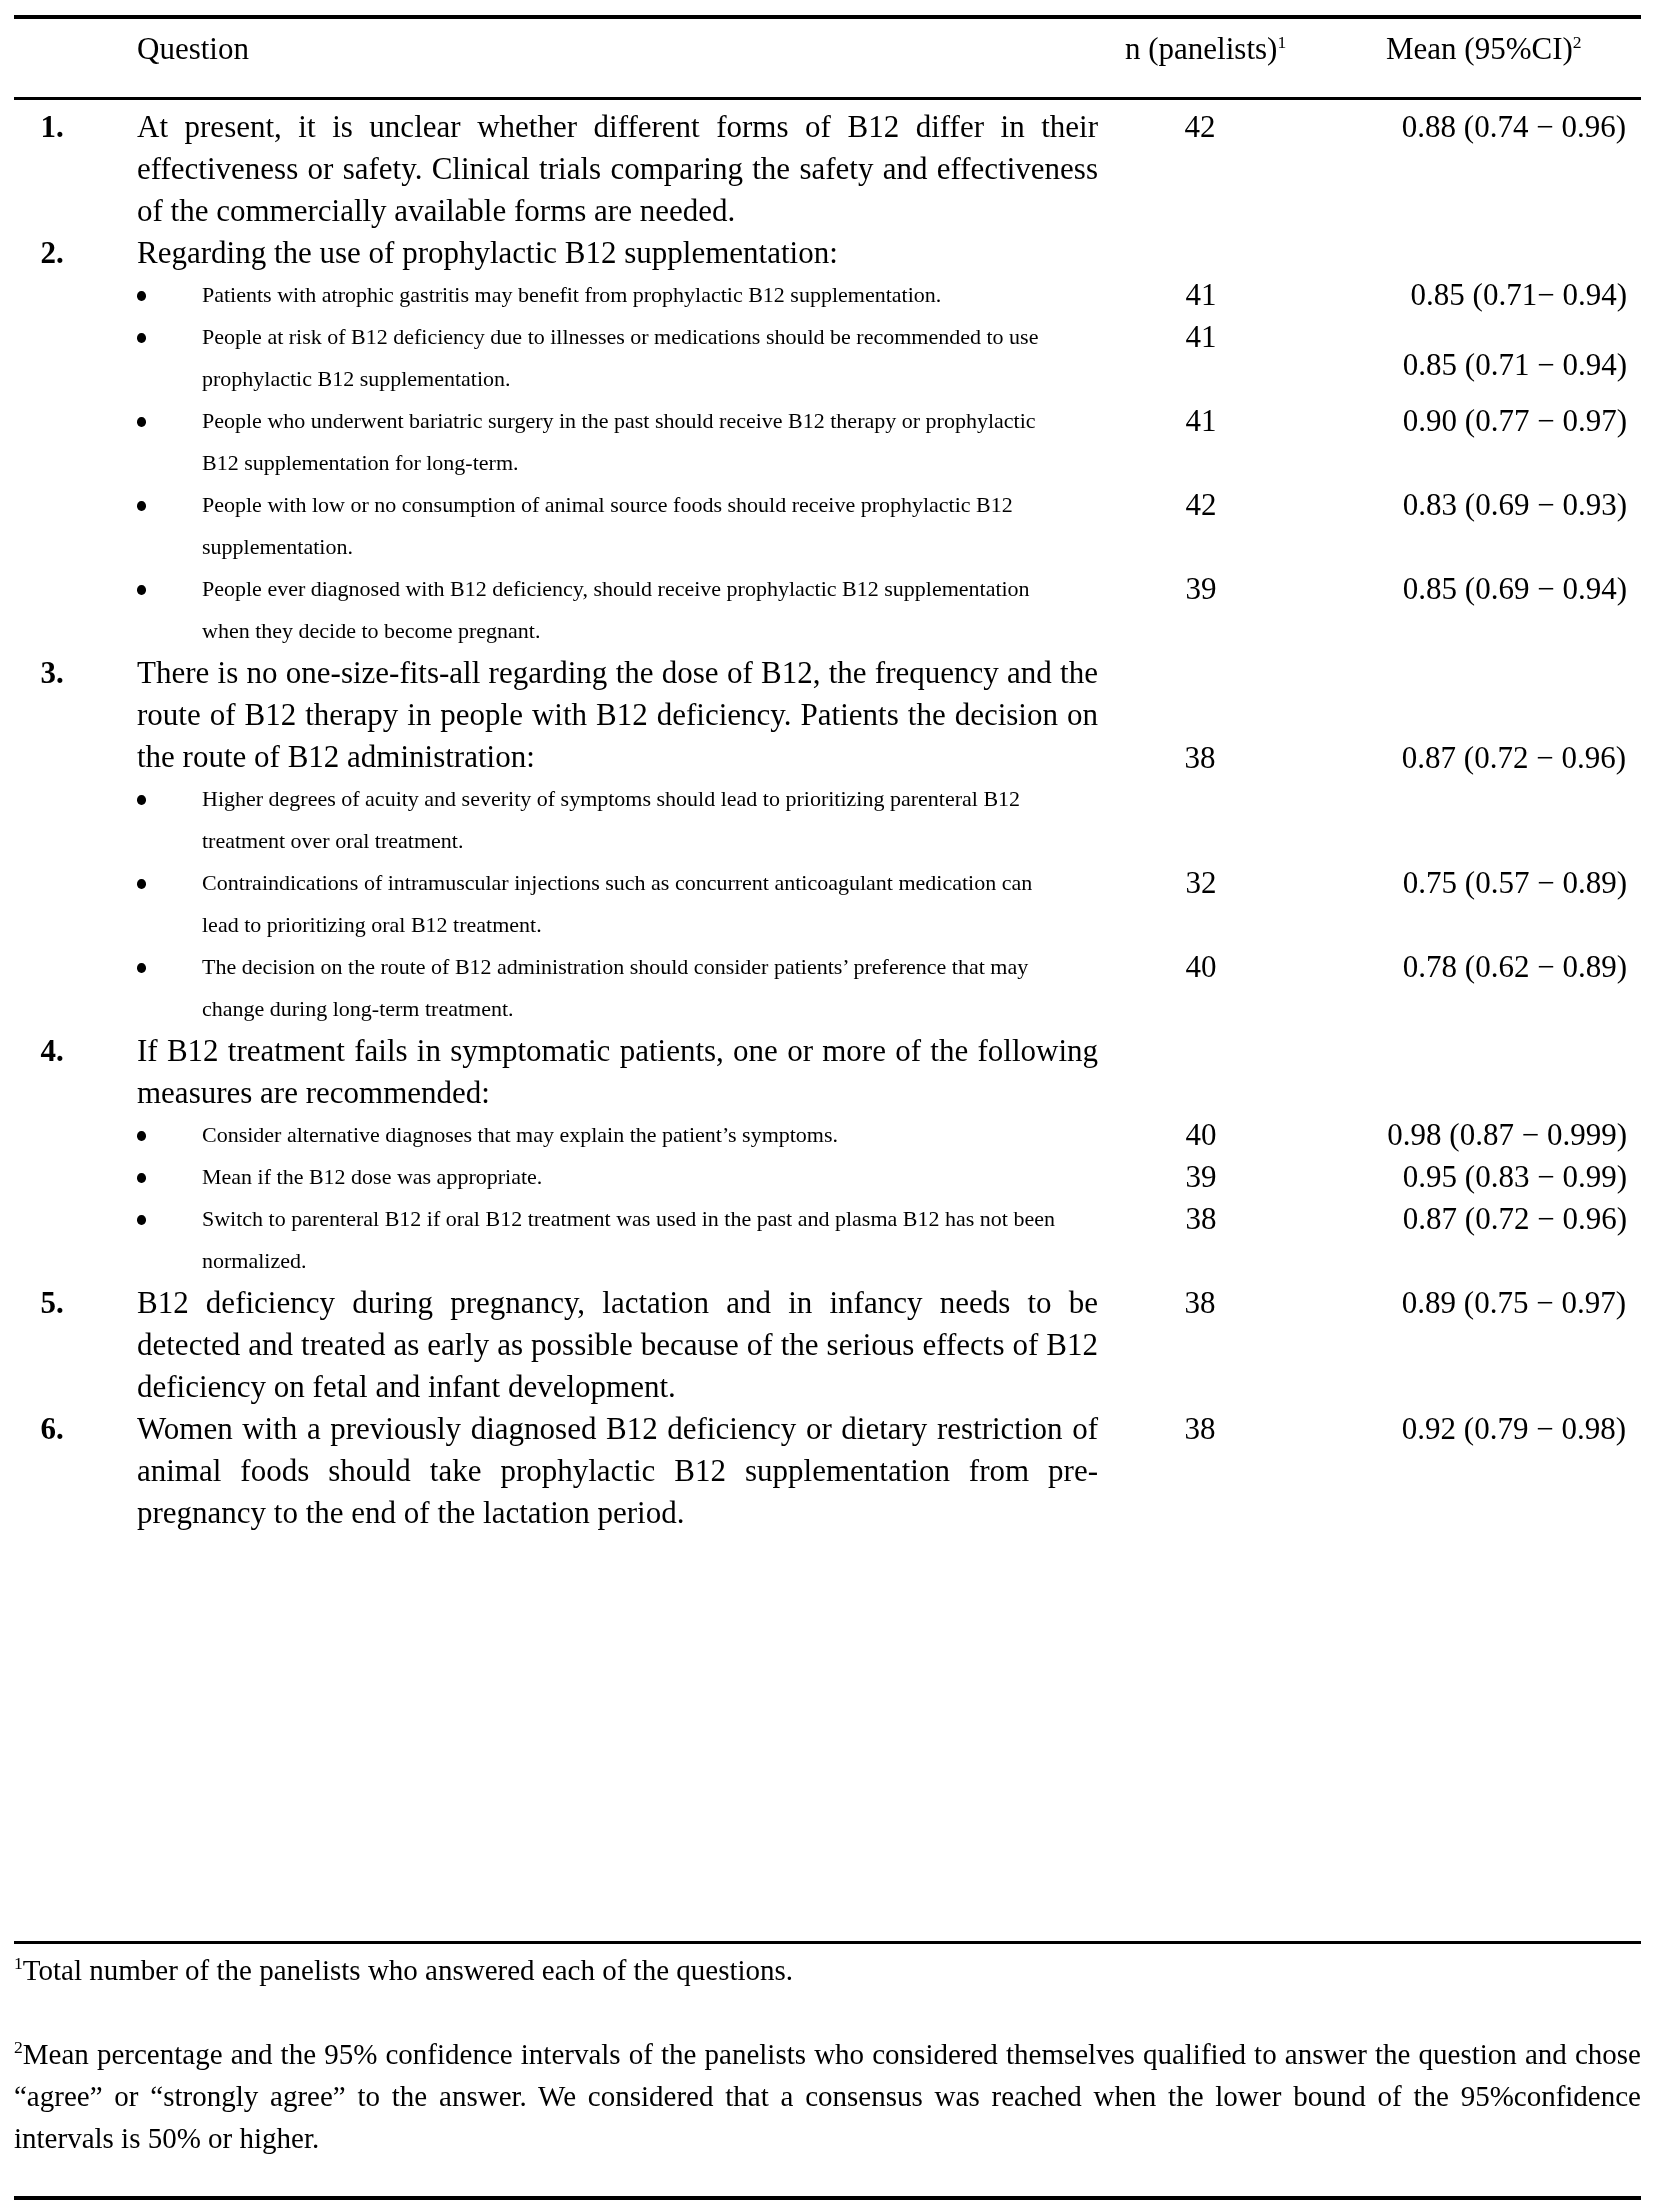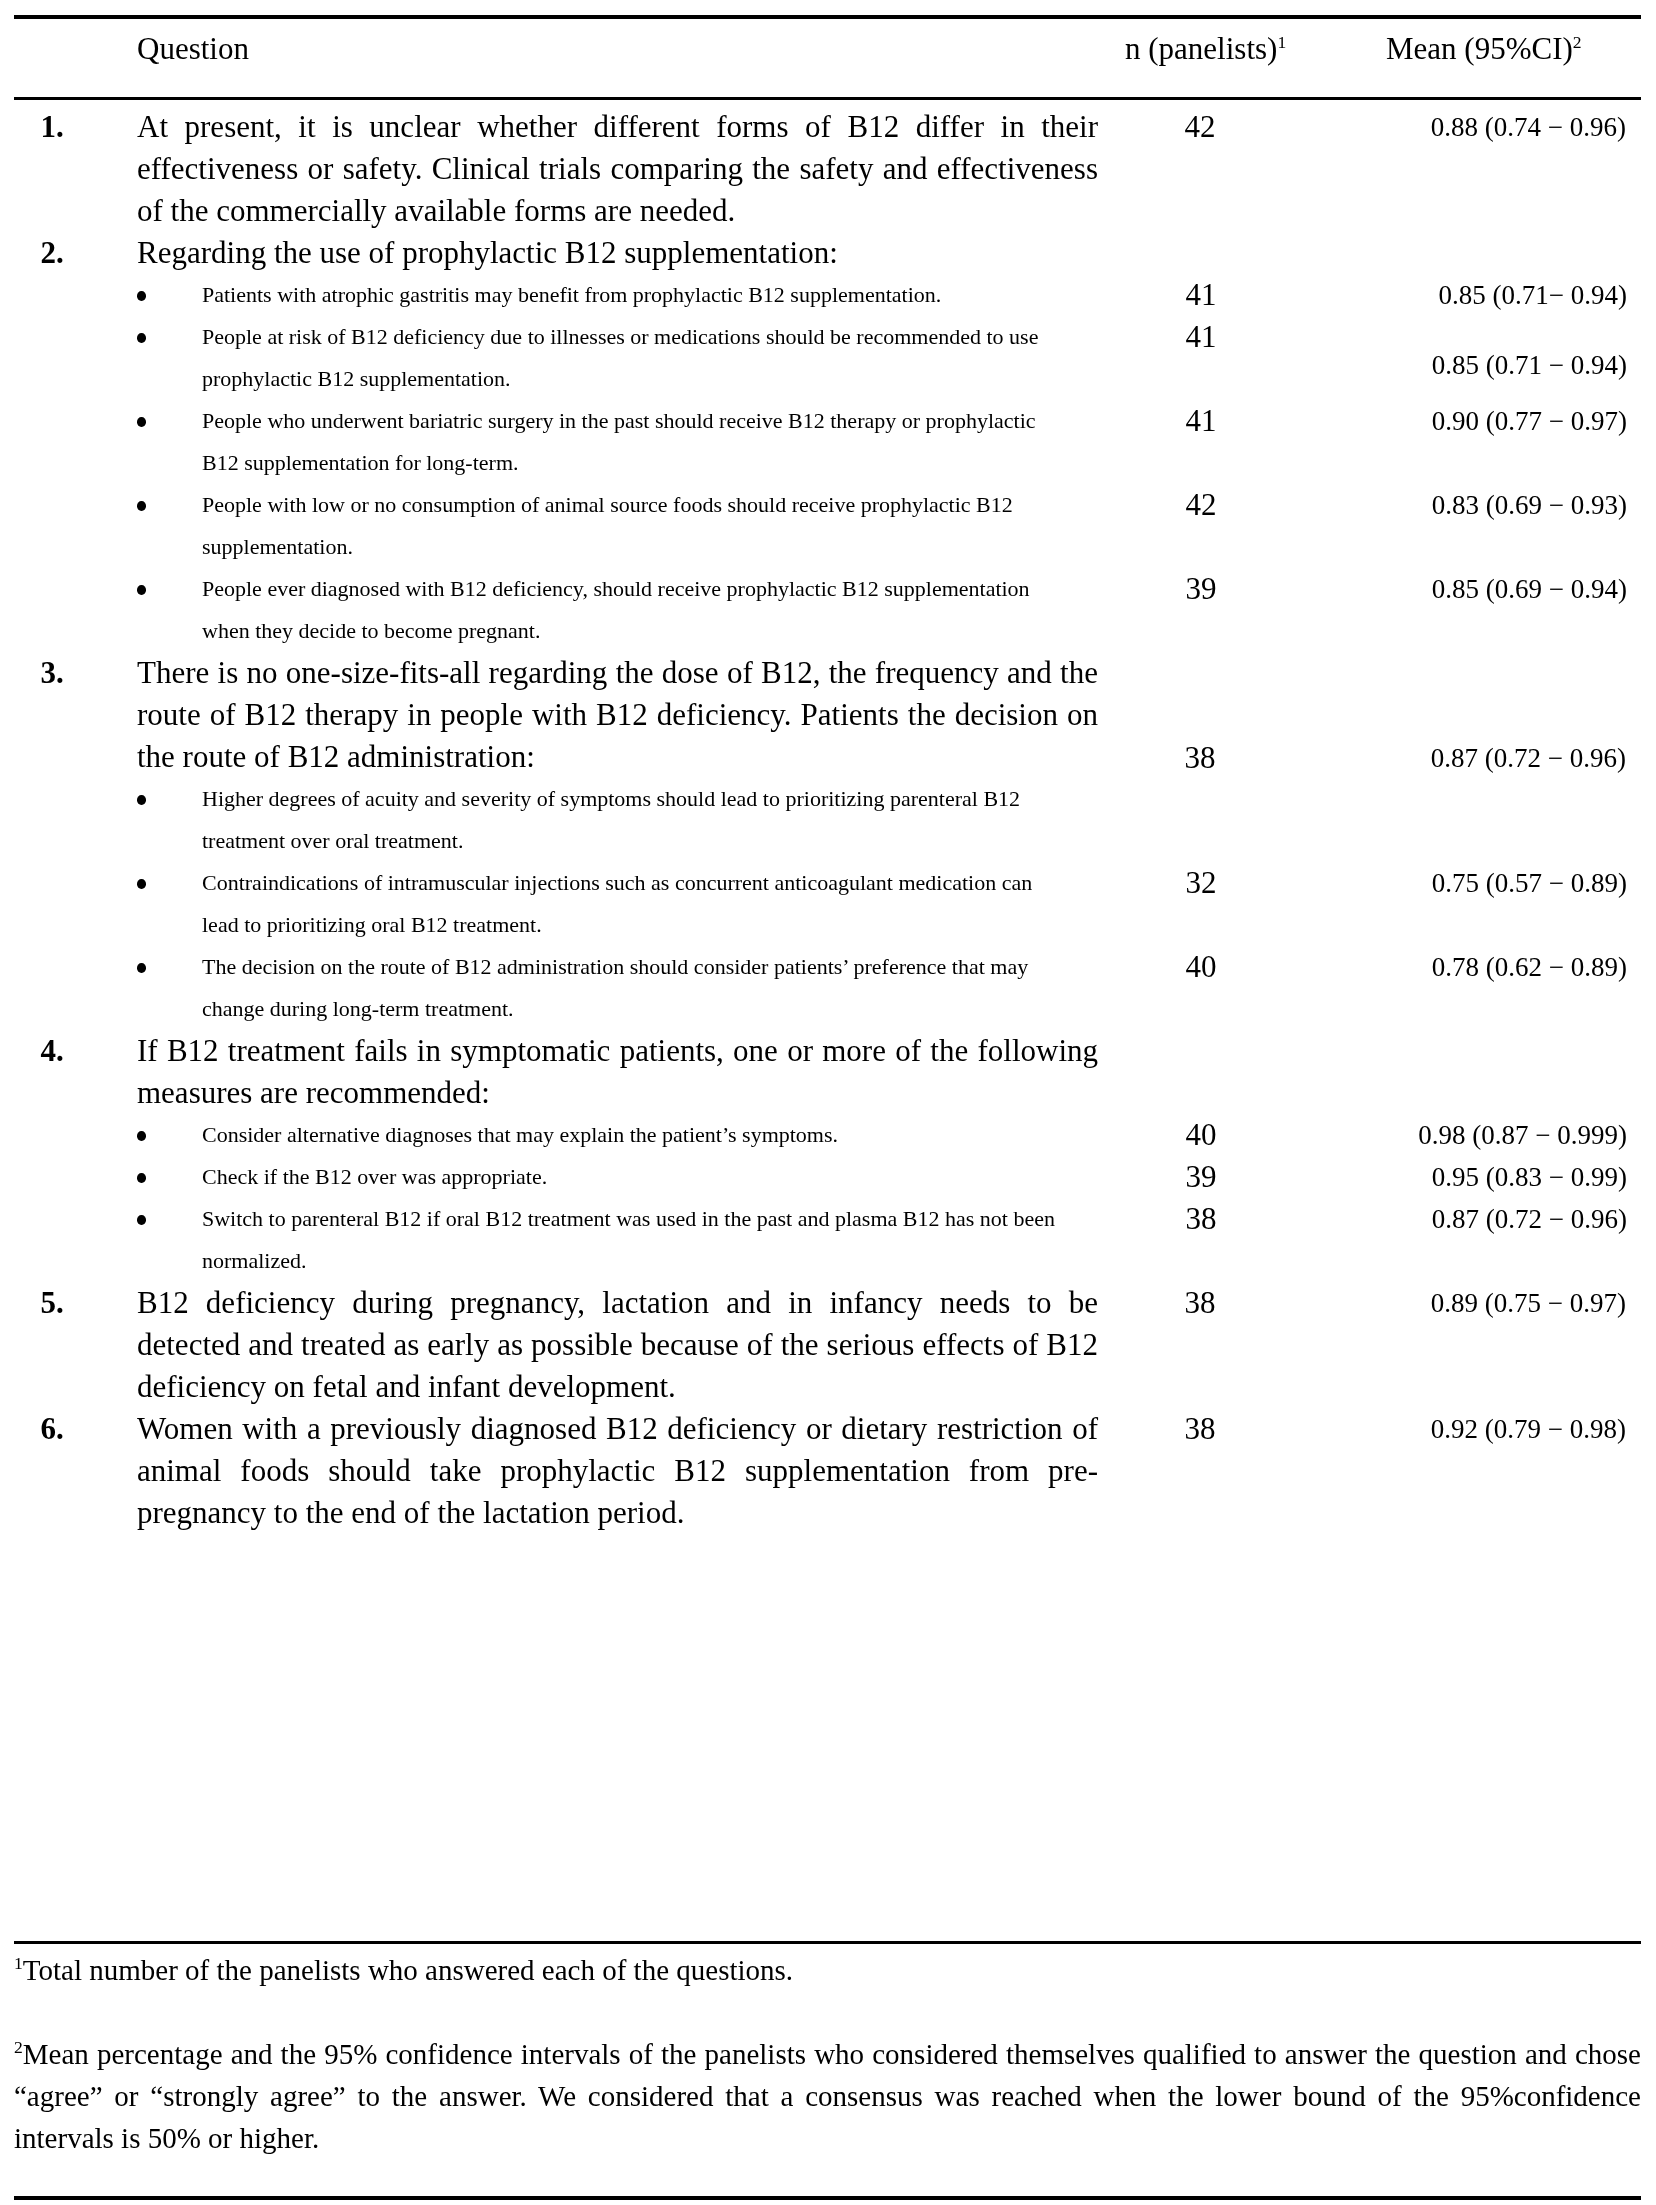--- a/index.html
+++ b/index.html
@@ -21,21 +21,21 @@
   .hdr-m { left: 1372px; }
 
   .body-rows { position: absolute; left: 0; top: 106px; width: 100%; }
   .row { position: relative; width: 100%; }
   .num { position: absolute; left: 26.5px; font-weight: bold; font-size: 31px; line-height: 42px; }
   .qtext { margin-left: 123px; width: 961px; font-size: 31px; line-height: 42px; text-align: justify; }
   .bullet-item { position: relative; margin-left: 123px; width: 926px; }
   .bullet-dot { position: absolute; left: 0; top: 17px; width: 8.8px; height: 9.7px; border-radius: 50%; background: #000; }
   .btext { margin-left: 65px; width: 860px; font-size: 22px; line-height: 42px; }
   .val-n { position: absolute; left: 1186px; font-size: 31px; line-height: 42px; transform: translateX(-50%); }
-  .val-m { position: absolute; right: 15px; font-size: 27px; line-height: 42px; }
+  .val-m { position: absolute; right: 15px; font-size: 31px; line-height: 42px; }
 
   .footnotes { position: absolute; left: 0; top: 1949px; width: 1627px; font-size: 29px; line-height: 42px; }
   .footnotes sup { font-size: 17.6px; vertical-align: super; line-height: 0; }
   .fn1 { margin: 0 0 42px 0; }
   .fn2 { margin: 0; text-align: justify; }
 </style>
 </head>
 <body>
 
 <div class="page">
@@ -114,21 +114,21 @@
         <div class="num">4.</div>
         <div class="qtext">If B12 treatment fails in symptomatic patients, one or more of the following measures are recommended:</div>
         <div class="bullet-item">
           <span class="bullet-dot"></span>
           <div class="btext">Consider alternative diagnoses that may explain the patient’s symptoms.</div>
           <div class="val-n" style="top: 0px; left: 1064px;">40</div>
           <div class="val-m" style="top: 0px; right: -564px;">0.98 (0.87 − 0.999)</div>
         </div>
         <div class="bullet-item">
           <span class="bullet-dot"></span>
-          <div class="btext">Check if the B12 over was appropriate.</div>
+          <div class="btext">Mean if the B12 dose was appropriate.</div>
           <div class="val-n" style="top: 0px; left: 1064px;">39</div>
           <div class="val-m" style="top: 0px; right: -564px;">0.95 (0.83 − 0.99)</div>
         </div>
         <div class="bullet-item">
           <span class="bullet-dot"></span>
           <div class="btext">Switch to parenteral B12 if oral B12 treatment was used in the past and plasma B12 has not been normalized.</div>
           <div class="val-n" style="top: 0px; left: 1064px;">38</div>
           <div class="val-m" style="top: 0px; right: -564px;">0.87 (0.72 − 0.96)</div>
         </div>
       </div>

